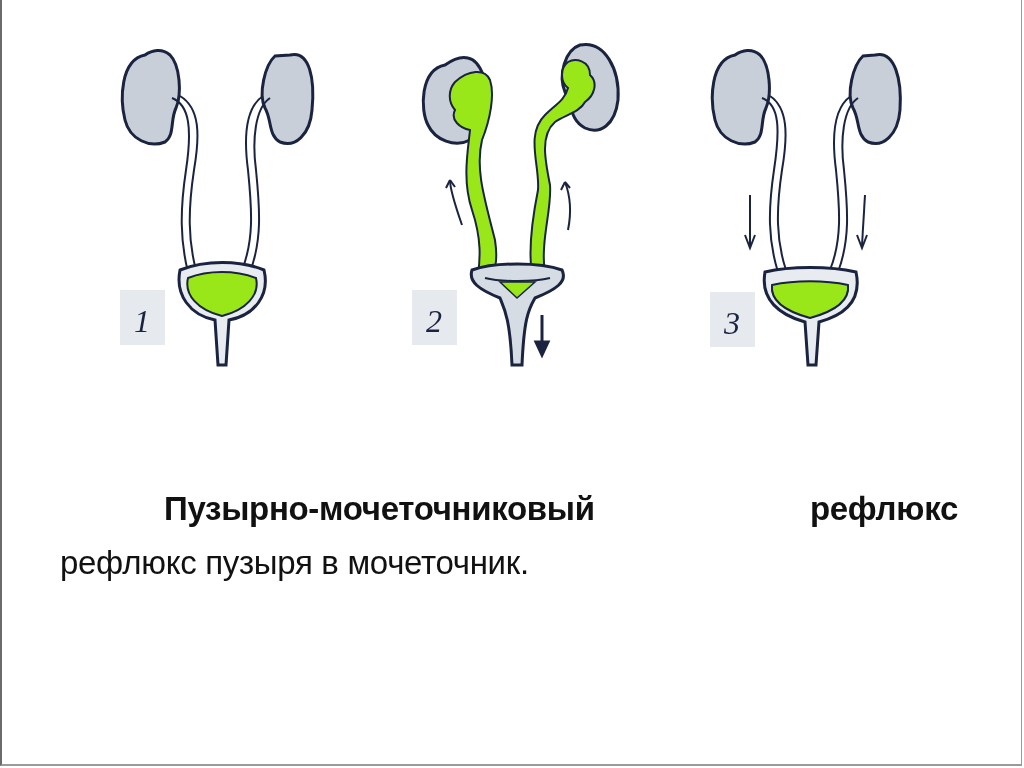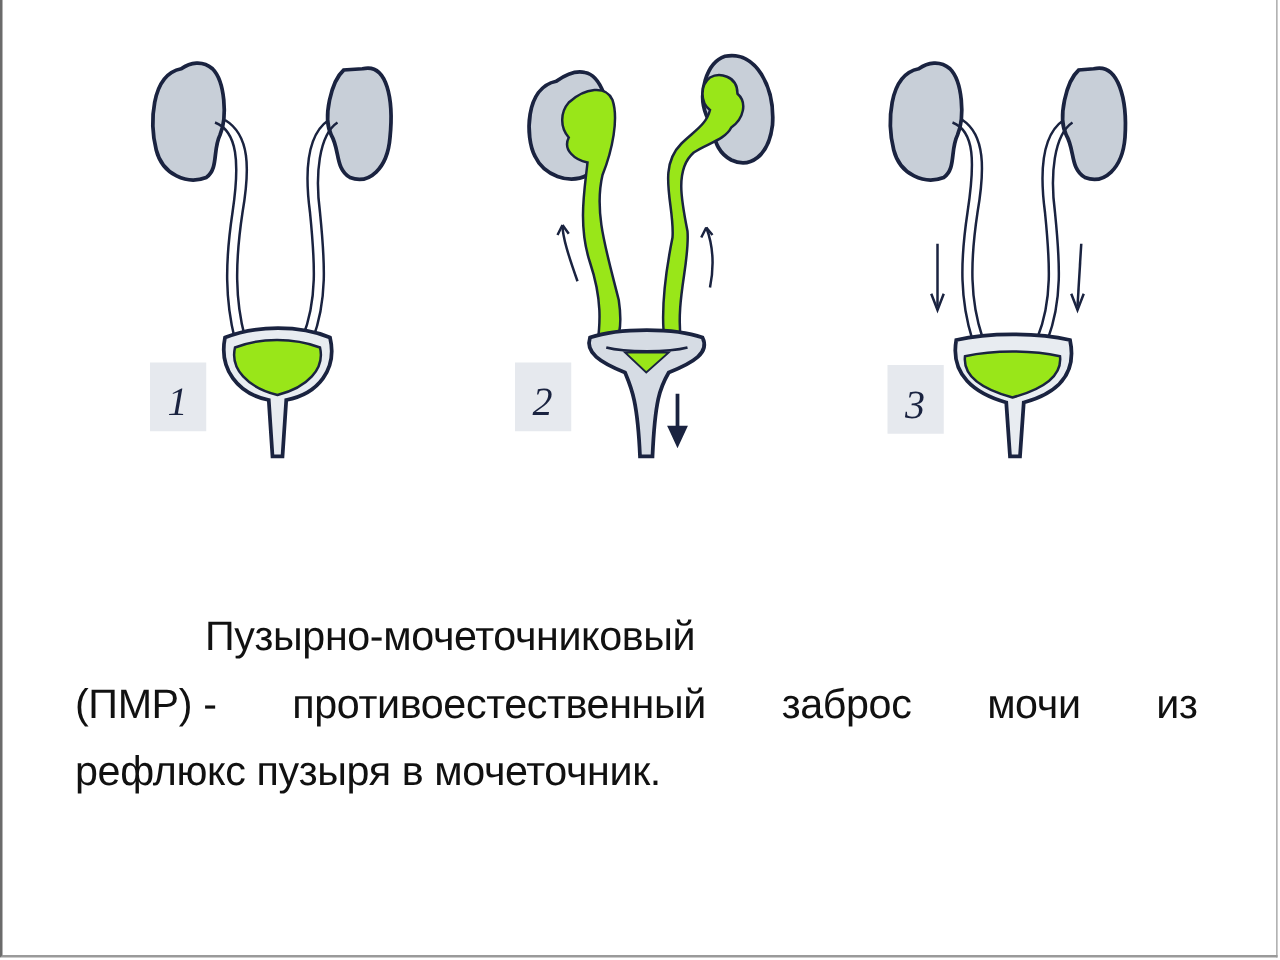--- a/index.html
+++ b/index.html
@@ -22,21 +22,21 @@
     #fig2 { left: 400px; }
     #fig3 { left: 690px; }
     .caption {
       position: absolute; left: 60px; top: 482px; width: 898px;
       font-size: 33px; line-height: 54px; color: #111;
       letter-spacing: -0.3px;
     }
     .caption .line { display: block; white-space: nowrap; }
     .line1 { display: flex !important; justify-content: space-between; padding-left: 104px; }
     .line2 { display: flex !important; justify-content: space-between; }
-    .b { font-weight: normal; }
+    .b { font-weight: bold; }
   </style>
 </head>
 <body>
 
 <div class="frame"></div>
 
 <div class="figure" id="fig1">
   <svg viewBox="0 0 260 350">
     <g stroke="#1a2340" stroke-width="3" fill="#c8cfd8">
       <path d="M45,35 C20,40 20,80 25,100 C30,120 50,128 65,122 C75,115 70,100 76,88 C82,74 80,45 70,35 C62,28 52,30 45,35 Z"></path>
@@ -100,22 +100,16 @@
     <path d="M75,252 C70,280 90,295 115,302 L118,345 L126,345 L129,302 C155,295 172,280 166,252 C140,246 100,246 75,252 Z" fill="#e8ecf1" stroke="#1a2340" stroke-width="3"></path>
     <path d="M82,265 C80,282 98,292 120,298 C142,292 160,282 158,265 C135,260 105,260 82,265 Z" fill="#99e619" stroke="#1a2340" stroke-width="2"></path>
     <rect x="20" y="272" width="45" height="55" fill="#e6e9ee"></rect>
     <text x="42" y="314" font-size="32" font-style="italic" text-anchor="middle" fill="#1a2340" font-family="Liberation Serif, serif">3</text>
   </svg>
 </div>
 
 <div class="caption">
   <span class="line line1">
     <span class="b">Пузырно-мочеточниковый</span>
-  </span>
-  <span class="line line2">
-    <span><span class="b">(ПМР)</span> <span>-</span></span>
-    <span>противоестественный</span>
-    <span>заброс</span>
-    <span>мочи</span>
-    <span>из</span>
+    <span class="b">рефлюкс</span>
   </span>
   <span class="line">рефлюкс пузыря в мочеточник.</span>
 </div>
 
 </body></html>

